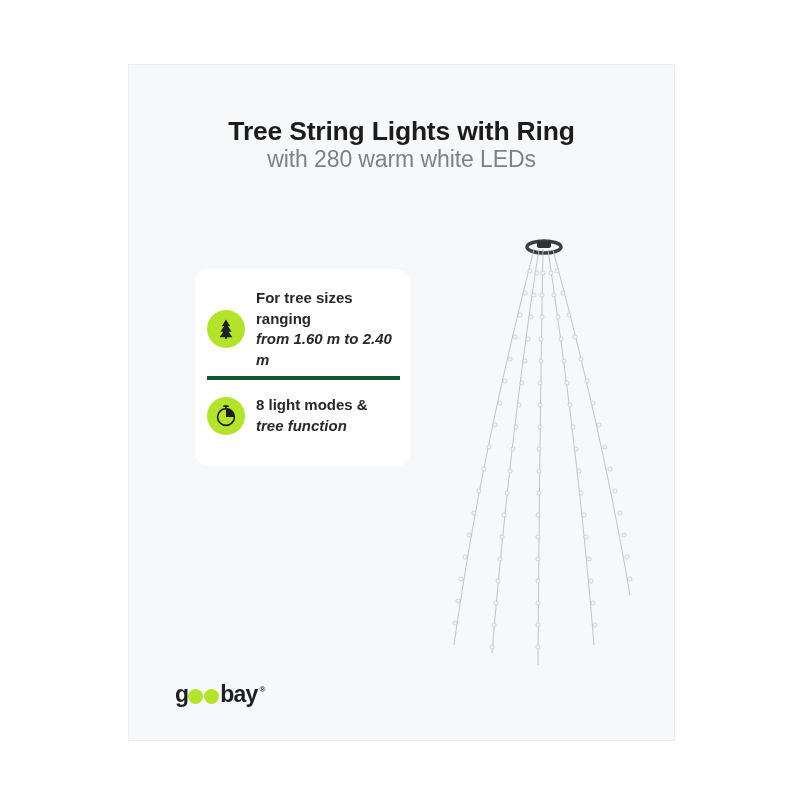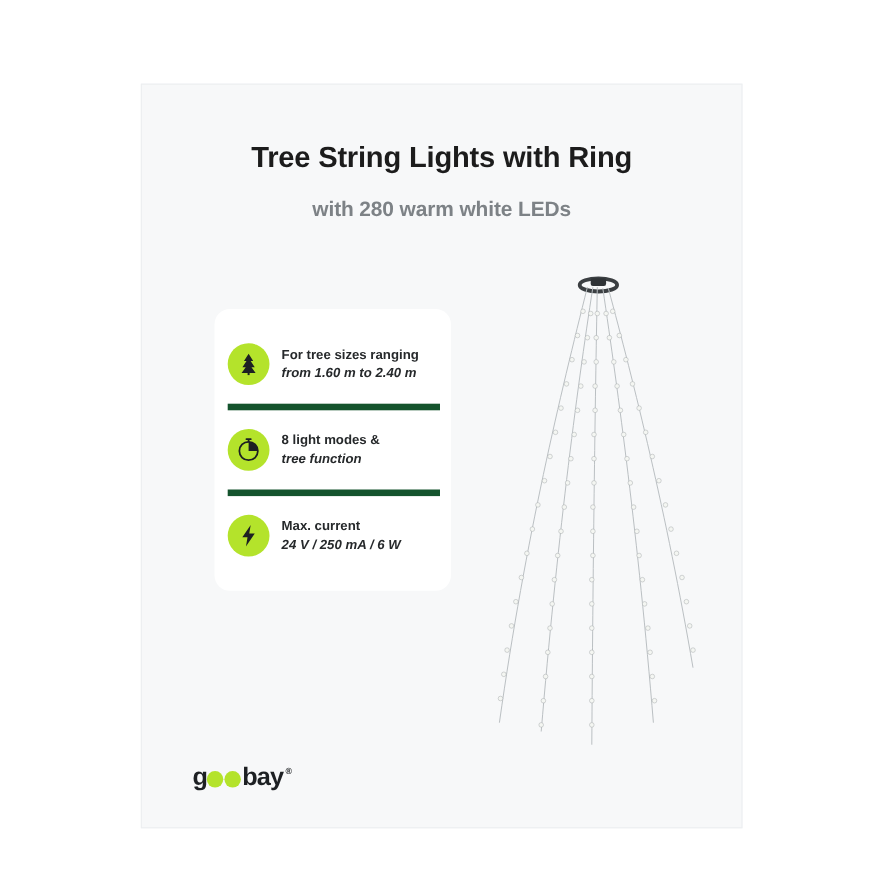--- a/index.html
+++ b/index.html
@@ -16,21 +16,21 @@
     width: 800px;
     height: 800px;
     background: #ffffff;
     overflow: hidden;
   }
 
   
   .package {
     position: absolute;
     left: 128px;
-    top: 76px;
+    top: 64px;
     width: 545px;
     height: 675px;
     background: #f7f8f9;
     border: 1px solid #eceef0;
   }
 
   
   .header {
     position: absolute;
     left: 0;
@@ -39,23 +39,23 @@
     text-align: center;
   }
   .title {
     font-size: 26.5px;
     font-weight: bold;
     color: #1c1c1c;
     letter-spacing: -0.2px;
     line-height: 1.1;
   }
   .subtitle {
-    margin-top: 22px;
-    font-size: 19px;
-    font-weight: 700;
+    margin-top: 0;
+    font-size: 23px;
+    font-weight: 400;
     color: #7d8286;
     letter-spacing: -0.1px;
   }
 
   
   .features {
     position: absolute;
     left: 66px;
     top: 204px;
     width: 215px;
@@ -64,35 +64,35 @@
     padding: 14px 10px 14px 12px;
     box-sizing: border-box;
   }
   .feature {
     display: flex;
     align-items: center;
     min-height: 62px;
     padding: 5px 0;
   }
   .feature + .feature {
-    border-top: 6px solid #14532d;
+    border-top: 4px solid #14532d;
   }
   .feature-icon {
     flex: 0 0 auto;
     width: 38px;
     height: 38px;
     border-radius: 50%;
     background: #b4e32b;
     display: flex;
     align-items: center;
     justify-content: center;
     margin-right: 11px;
   }
   .feature-text {
-    font-size: 12px;
+    font-size: 15px;
     font-weight: bold;
     color: #26292b;
     line-height: 1.38;
   }
   .feature-text .l2 {
     display: block;
     font-style: italic;
   }
 
   
@@ -173,31 +173,20 @@
             <rect x="11.2" y="2.6" width="1.6" height="2" fill="#1d2023"></rect>
           </svg>
         </span>
         <span class="feature-text">
           <span>8 light modes &amp;</span>
           <span class="l2">tree function</span>
         </span>
       </div>
 
 
-      <div class="feature">
-        <span class="feature-icon">
-          <svg width="24" height="24" viewBox="0 0 24 24" aria-hidden="true">
-            <path d="M13.9 2.2 L6.3 13.4 H11.0 L9.6 21.8 L17.6 10.1 H12.6 Z" fill="#1d2023"></path>
-          </svg>
-        </span>
-        <span class="feature-text">
-          <span>Max. current</span>
-          <span class="l2">24 V / 250 mA / 6 W</span>
-        </span>
-      </div>
 
     </div>
 
     <div class="logo">
       <span class="goo-g">g</span>
         <span class="oo"></span>
         <span class="oo"></span>
         <span class="goo-g">bay</span>
         <span class="reg">®</span>
     </div>

